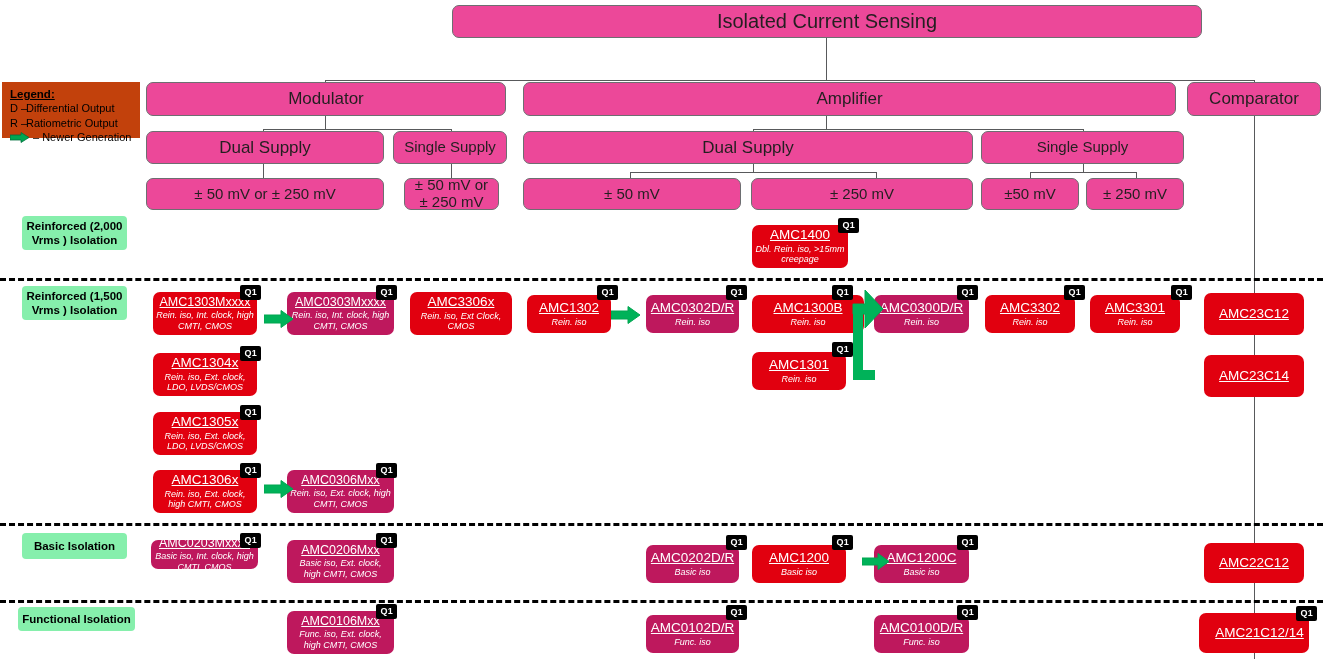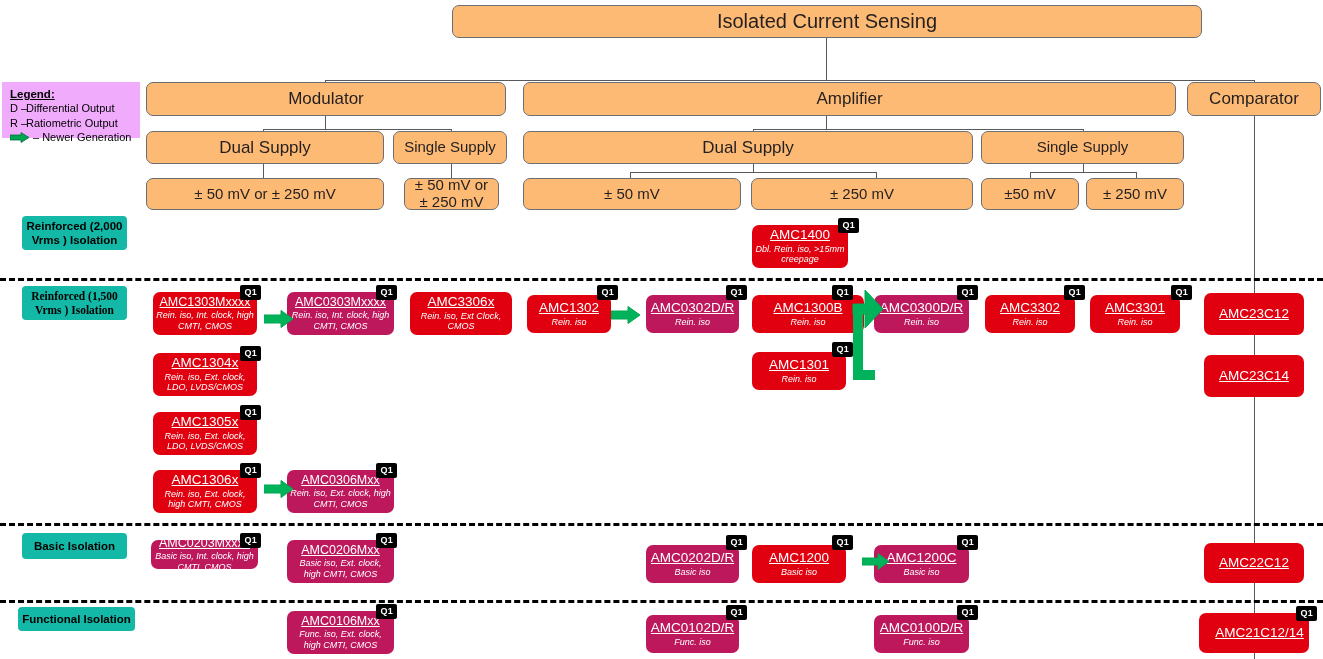--- a/index.html
+++ b/index.html
@@ -6,41 +6,41 @@
   body{width:1323px;height:659px;position:relative;overflow:hidden;
        font-family:"Liberation Sans","DejaVu Sans",sans-serif;}
 
   #stage{position:absolute;left:0;top:0;width:1323px;height:659px;}
 
   
   .abs{position:absolute;box-sizing:border-box;}
 
   
   .tbox{position:absolute;box-sizing:border-box;border:1.4px solid #6d6e71;
-        border-radius:7px;background:#fdba74;display:flex;align-items:center;
+        border-radius:7px;background:#ec4899;display:flex;align-items:center;
         justify-content:center;text-align:center;color:#231f20;
         font-size:17px;line-height:1.12;z-index:6;}
   .tbox.small{font-size:15px;}
   .tbox.title{font-size:20px;}
 
   
   .ln{position:absolute;background:#58595b;z-index:2;}
   .lnh{height:1.3px;}
   .lnv{width:1.3px;}
 
   
   .dash{position:absolute;left:0;width:1323px;height:0;
         border-top:3.4px dashed #000000;z-index:4;}
 
   
-  .glabel{position:absolute;box-sizing:border-box;background:#14b8a6;
+  .glabel{position:absolute;box-sizing:border-box;background:#86efac;
           border-radius:4px;display:flex;align-items:center;justify-content:center;
           text-align:center;font-size:11.5px;font-weight:bold;color:#000;
           line-height:1.22;z-index:5;}
-  .legend{position:absolute;background:#f0abfc;box-sizing:border-box;
+  .legend{position:absolute;background:#c2410c;box-sizing:border-box;
           z-index:5;padding:5px 6px 5px 8px;}
   .legend .ltitle{font-size:11.5px;font-weight:bold;color:#000;
                   text-decoration:underline;line-height:1.25;}
   .legend .lrow{font-size:11px;color:#000;line-height:1.3;white-space:nowrap;
                 display:flex;align-items:center;gap:3px;}
   .legend .lkey{display:inline-block;width:13px;}
   .arrowicon{display:inline-block;width:20px;height:11px;position:relative;
              vertical-align:middle;}
   .arrowicon svg{display:block;}
 
@@ -166,21 +166,21 @@
     </div>
   </div>
 
   <div class="dash" style="top:278px;"></div>
   <div class="dash" style="top:523px;"></div>
   <div class="dash" style="top:600px;"></div>
 
   <div class="glabel" style="left:22px;top:216px;width:105px;height:34px;">
     <span>Reinforced (2,000 Vrms ) Isolation</span>
   </div>
-  <div class="glabel" style="left:22px;top:286px;width:105px;height:34px;font-family:Liberation Serif, serif;">
+  <div class="glabel" style="left:22px;top:286px;width:105px;height:34px;">
     <span>Reinforced (1,500 Vrms ) Isolation</span>
   </div>
   <div class="glabel" style="left:22px;top:533px;width:105px;height:26px;">
     <span>Basic Isolation</span>
   </div>
   <div class="glabel" style="left:18px;top:607px;width:117px;height:24px;">
     <span>Functional Isolation</span>
   </div>
 
   <div class="garrow" style="left:264px;top:310px;">

